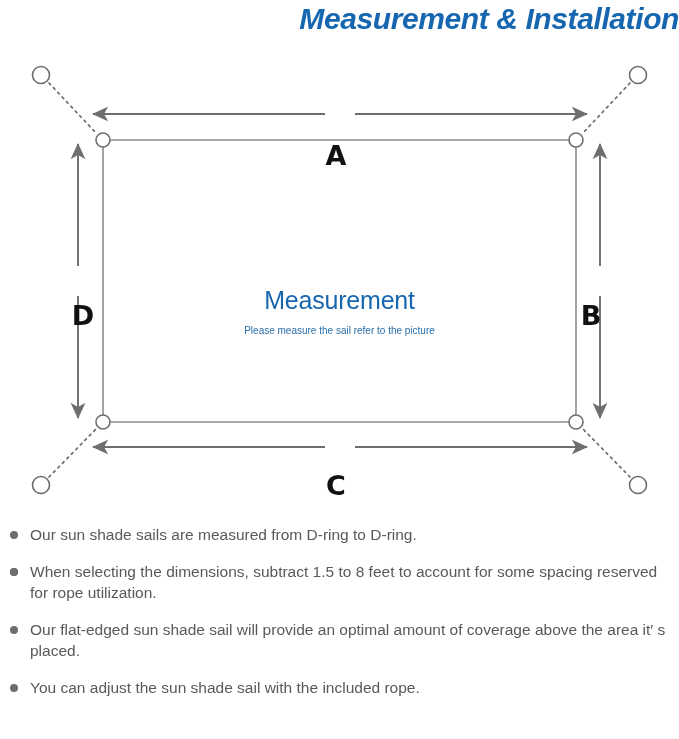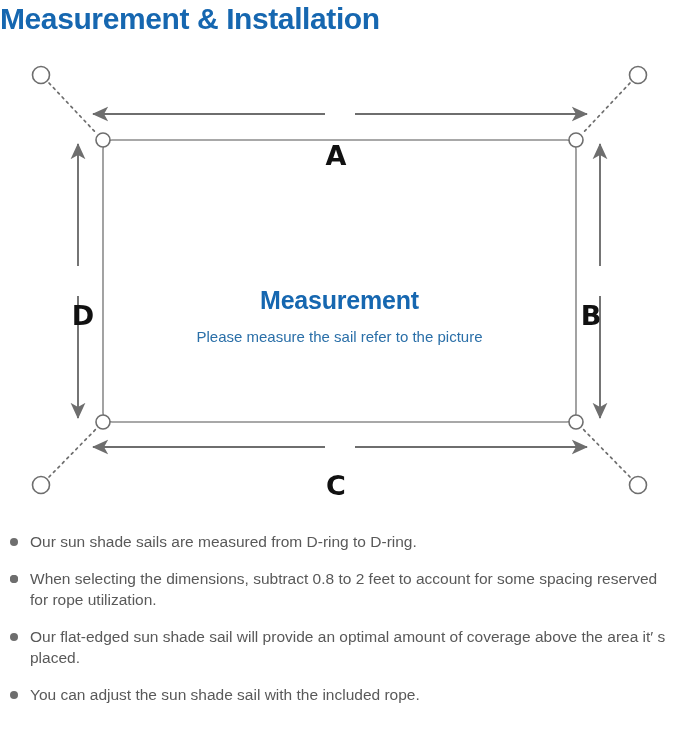--- a/index.html
+++ b/index.html
@@ -17,27 +17,28 @@
     color: #595959;
     -webkit-font-smoothing: antialiased;
   }
 
   
   .page-title {
     position: absolute;
     left: 0;
     top: 0;
     width: 679px;
-    text-align: left;
+    text-align: right;
     font-size: 30px;
     font-weight: bold;
     color: #1667b0;
     letter-spacing: -0.4px;
     line-height: 38px;
     white-space: nowrap;
+    font-style: italic;
   }
 
   
   .diagram {
     position: absolute;
     left: 0;
     top: 44px;
     width: 679px;
     height: 470px;
   }
@@ -49,30 +50,30 @@
   .sail-caption {
     position: absolute;
     left: 0;
     top: 240px;
     width: 679px;
     text-align: center;
     pointer-events: none;
   }
   .sail-caption .head {
     font-size: 25px;
-    font-weight: bold;
+    font-weight: normal;
     color: #1667b0;
     line-height: 32px;
     letter-spacing: -0.2px;
   }
   .sail-caption .sub {
-    font-size: 15px;
+    font-size: 10px;
     color: #2a6fa8;
     line-height: 24px;
-    margin-top: 9px;
+    margin-top: 3px;
   }
 
   
   .dim-label {
     position: absolute;
     font-family: "DejaVu Sans", sans-serif;
     font-size: 27px;
     font-weight: bold;
     color: #111111;
     line-height: 27px;
@@ -83,21 +84,20 @@
   .dim-b { left: 574px; top: 258px; }
   .dim-c { left: 319px; top: 428px; }
   .dim-d { left: 66px;  top: 258px; }
 
   
   .notes {
     position: absolute;
     left: 0;
     top: 524px;
     width: 679px;
-    margin-top: 7px;
   }
   .note-item {
     position: relative;
     padding-left: 30px;
     padding-right: 6px;
     margin-bottom: 16px;
     font-size: 15.5px;
     line-height: 21px;
     color: #595959;
   }
@@ -169,21 +169,21 @@
 <div class="notes">
   <div class="note-item">
     <span class="note-bullet"></span>
     <span>Our sun shade sails are measured from D-ring to D-ring.</span>
   </div>
   <div class="note-item">
     <span class="note-bullet"></span>
   </div>
   <div class="note-item">
     <span class="note-bullet"></span>
-    <span>When selecting the dimensions, subtract 0.8 to 2 feet to account for some spacing reserved for rope utilization.</span>
+    <span>When selecting the dimensions, subtract 1.5 to 8 feet to account for some spacing reserved for rope utilization.</span>
   </div>
   <div class="note-item">
     <span class="note-bullet"></span>
     <span>Our flat-edged sun shade sail will provide an optimal amount of coverage above the area it′ s placed.</span>
   </div>
   <div class="note-item">
     <span class="note-bullet"></span>
     <span>You can adjust the sun shade sail with the included rope.</span>
   </div>
 </div>

